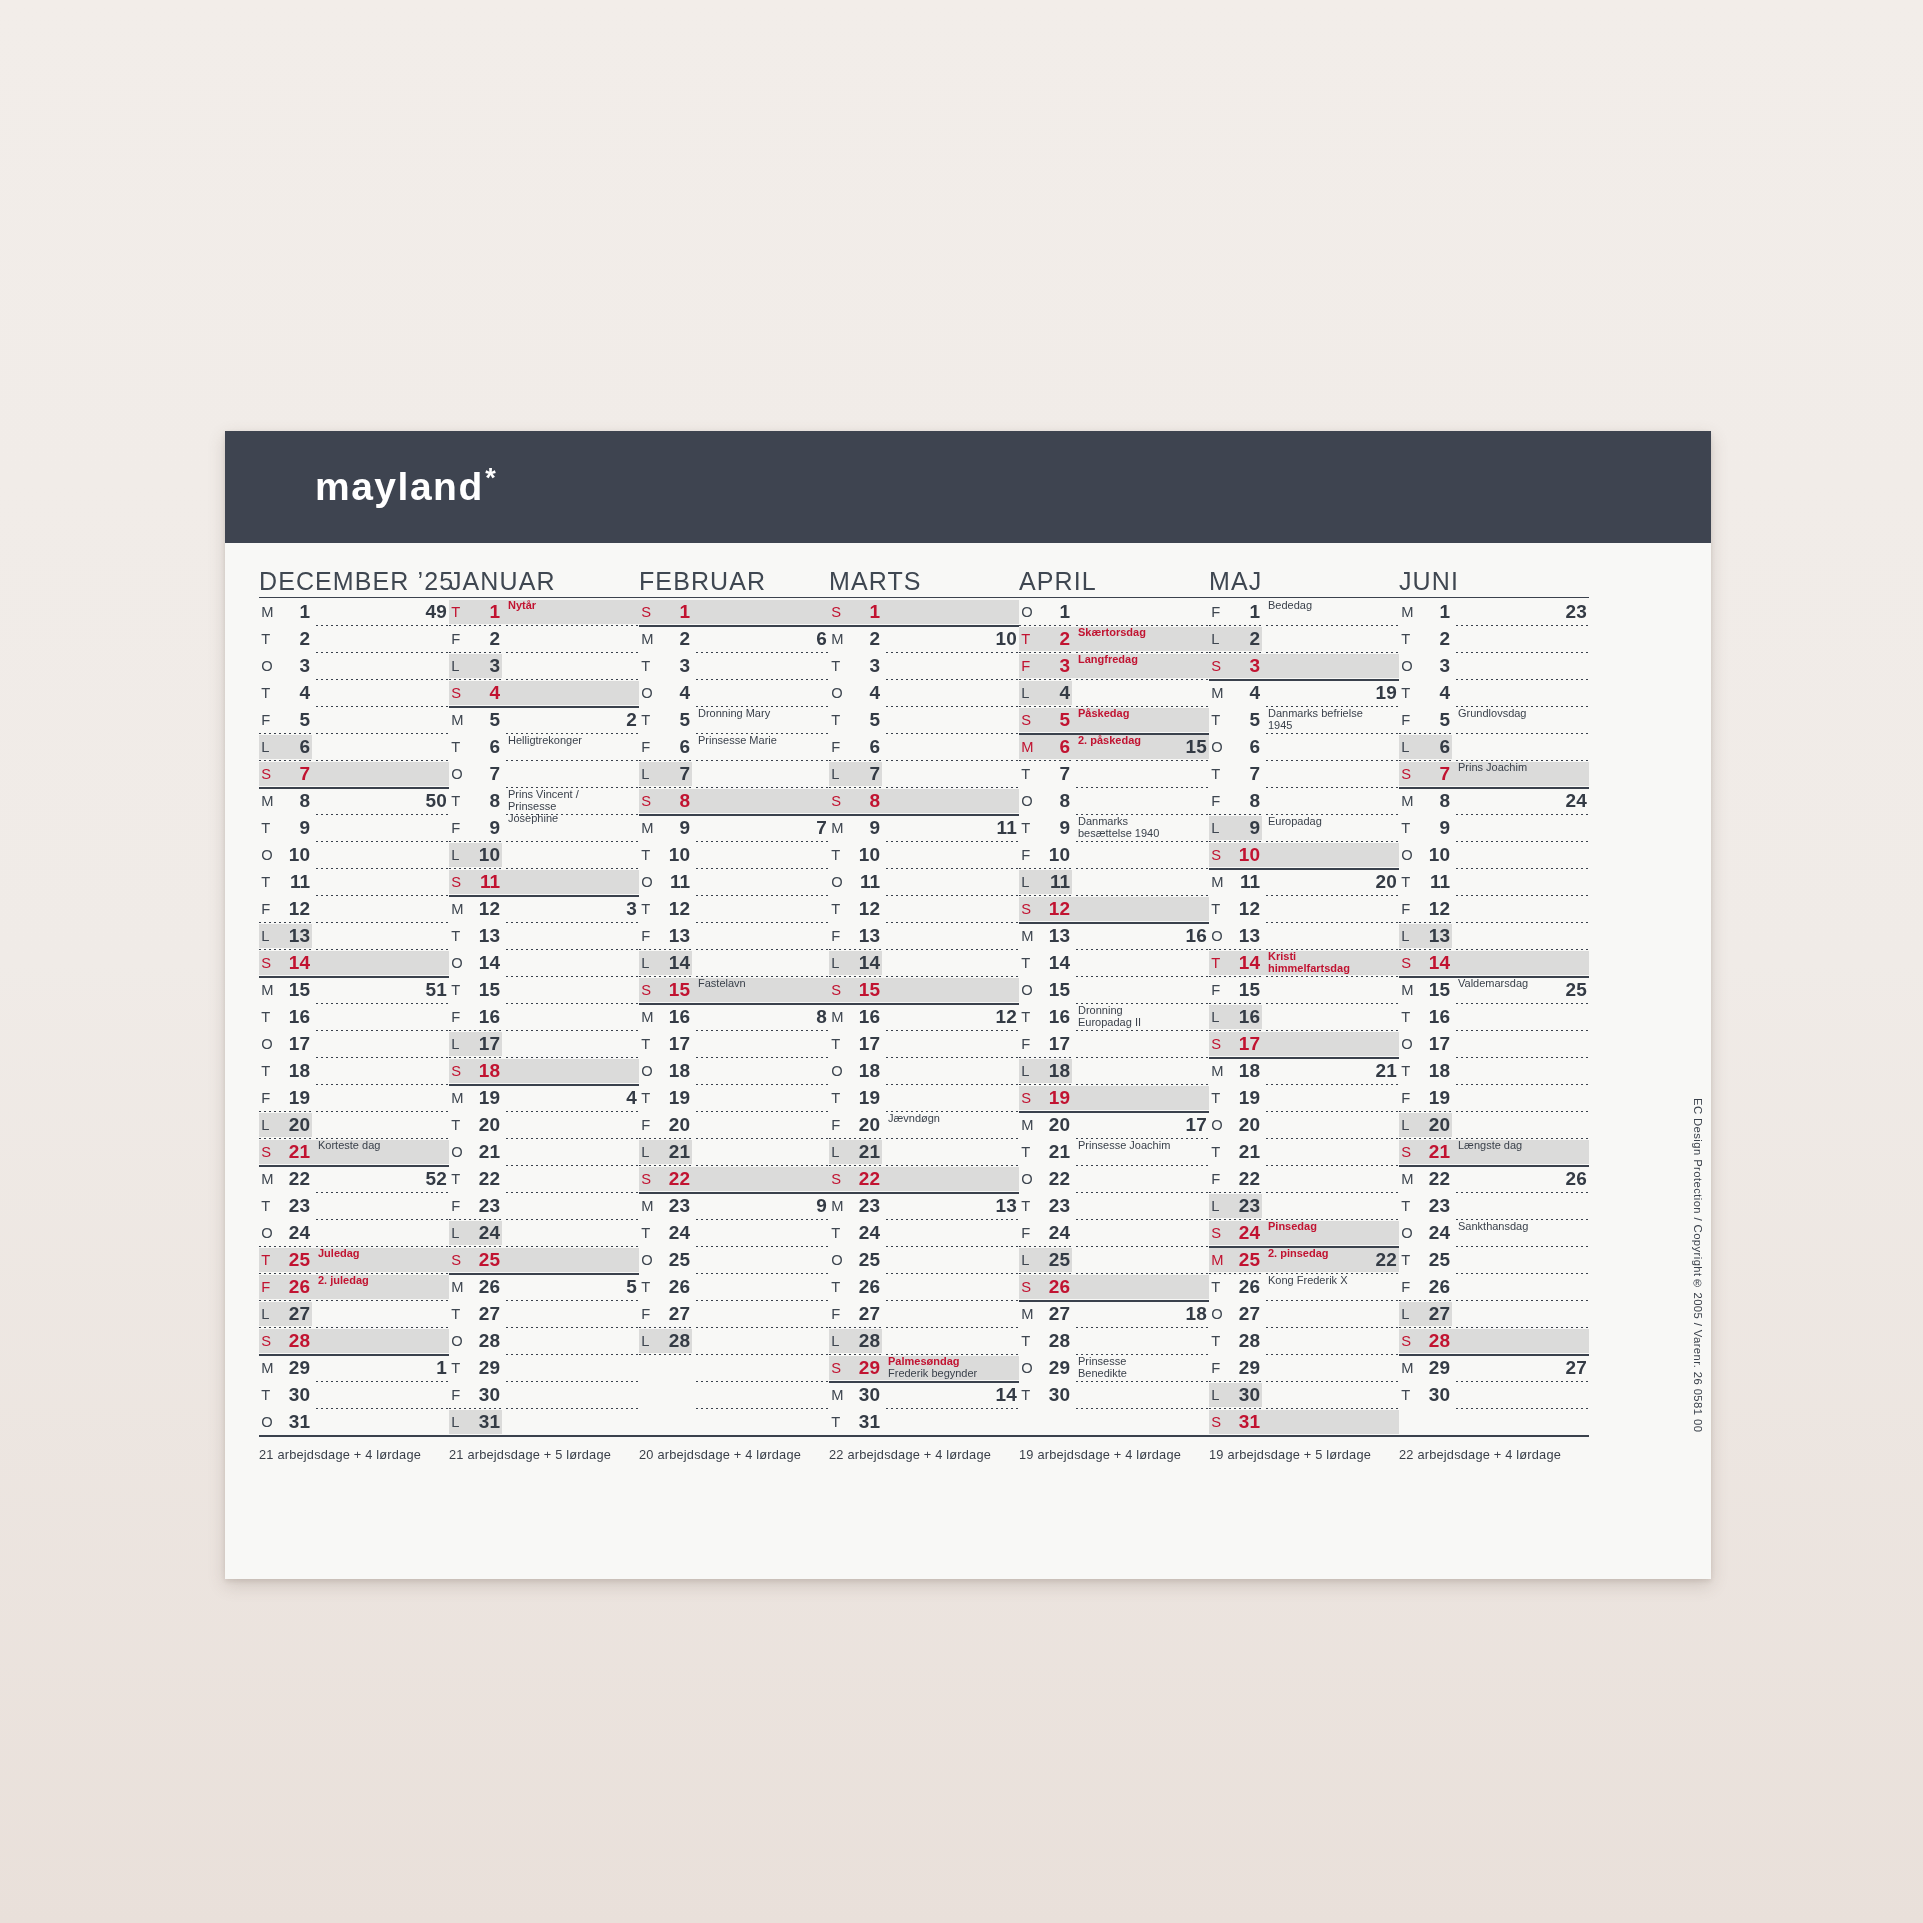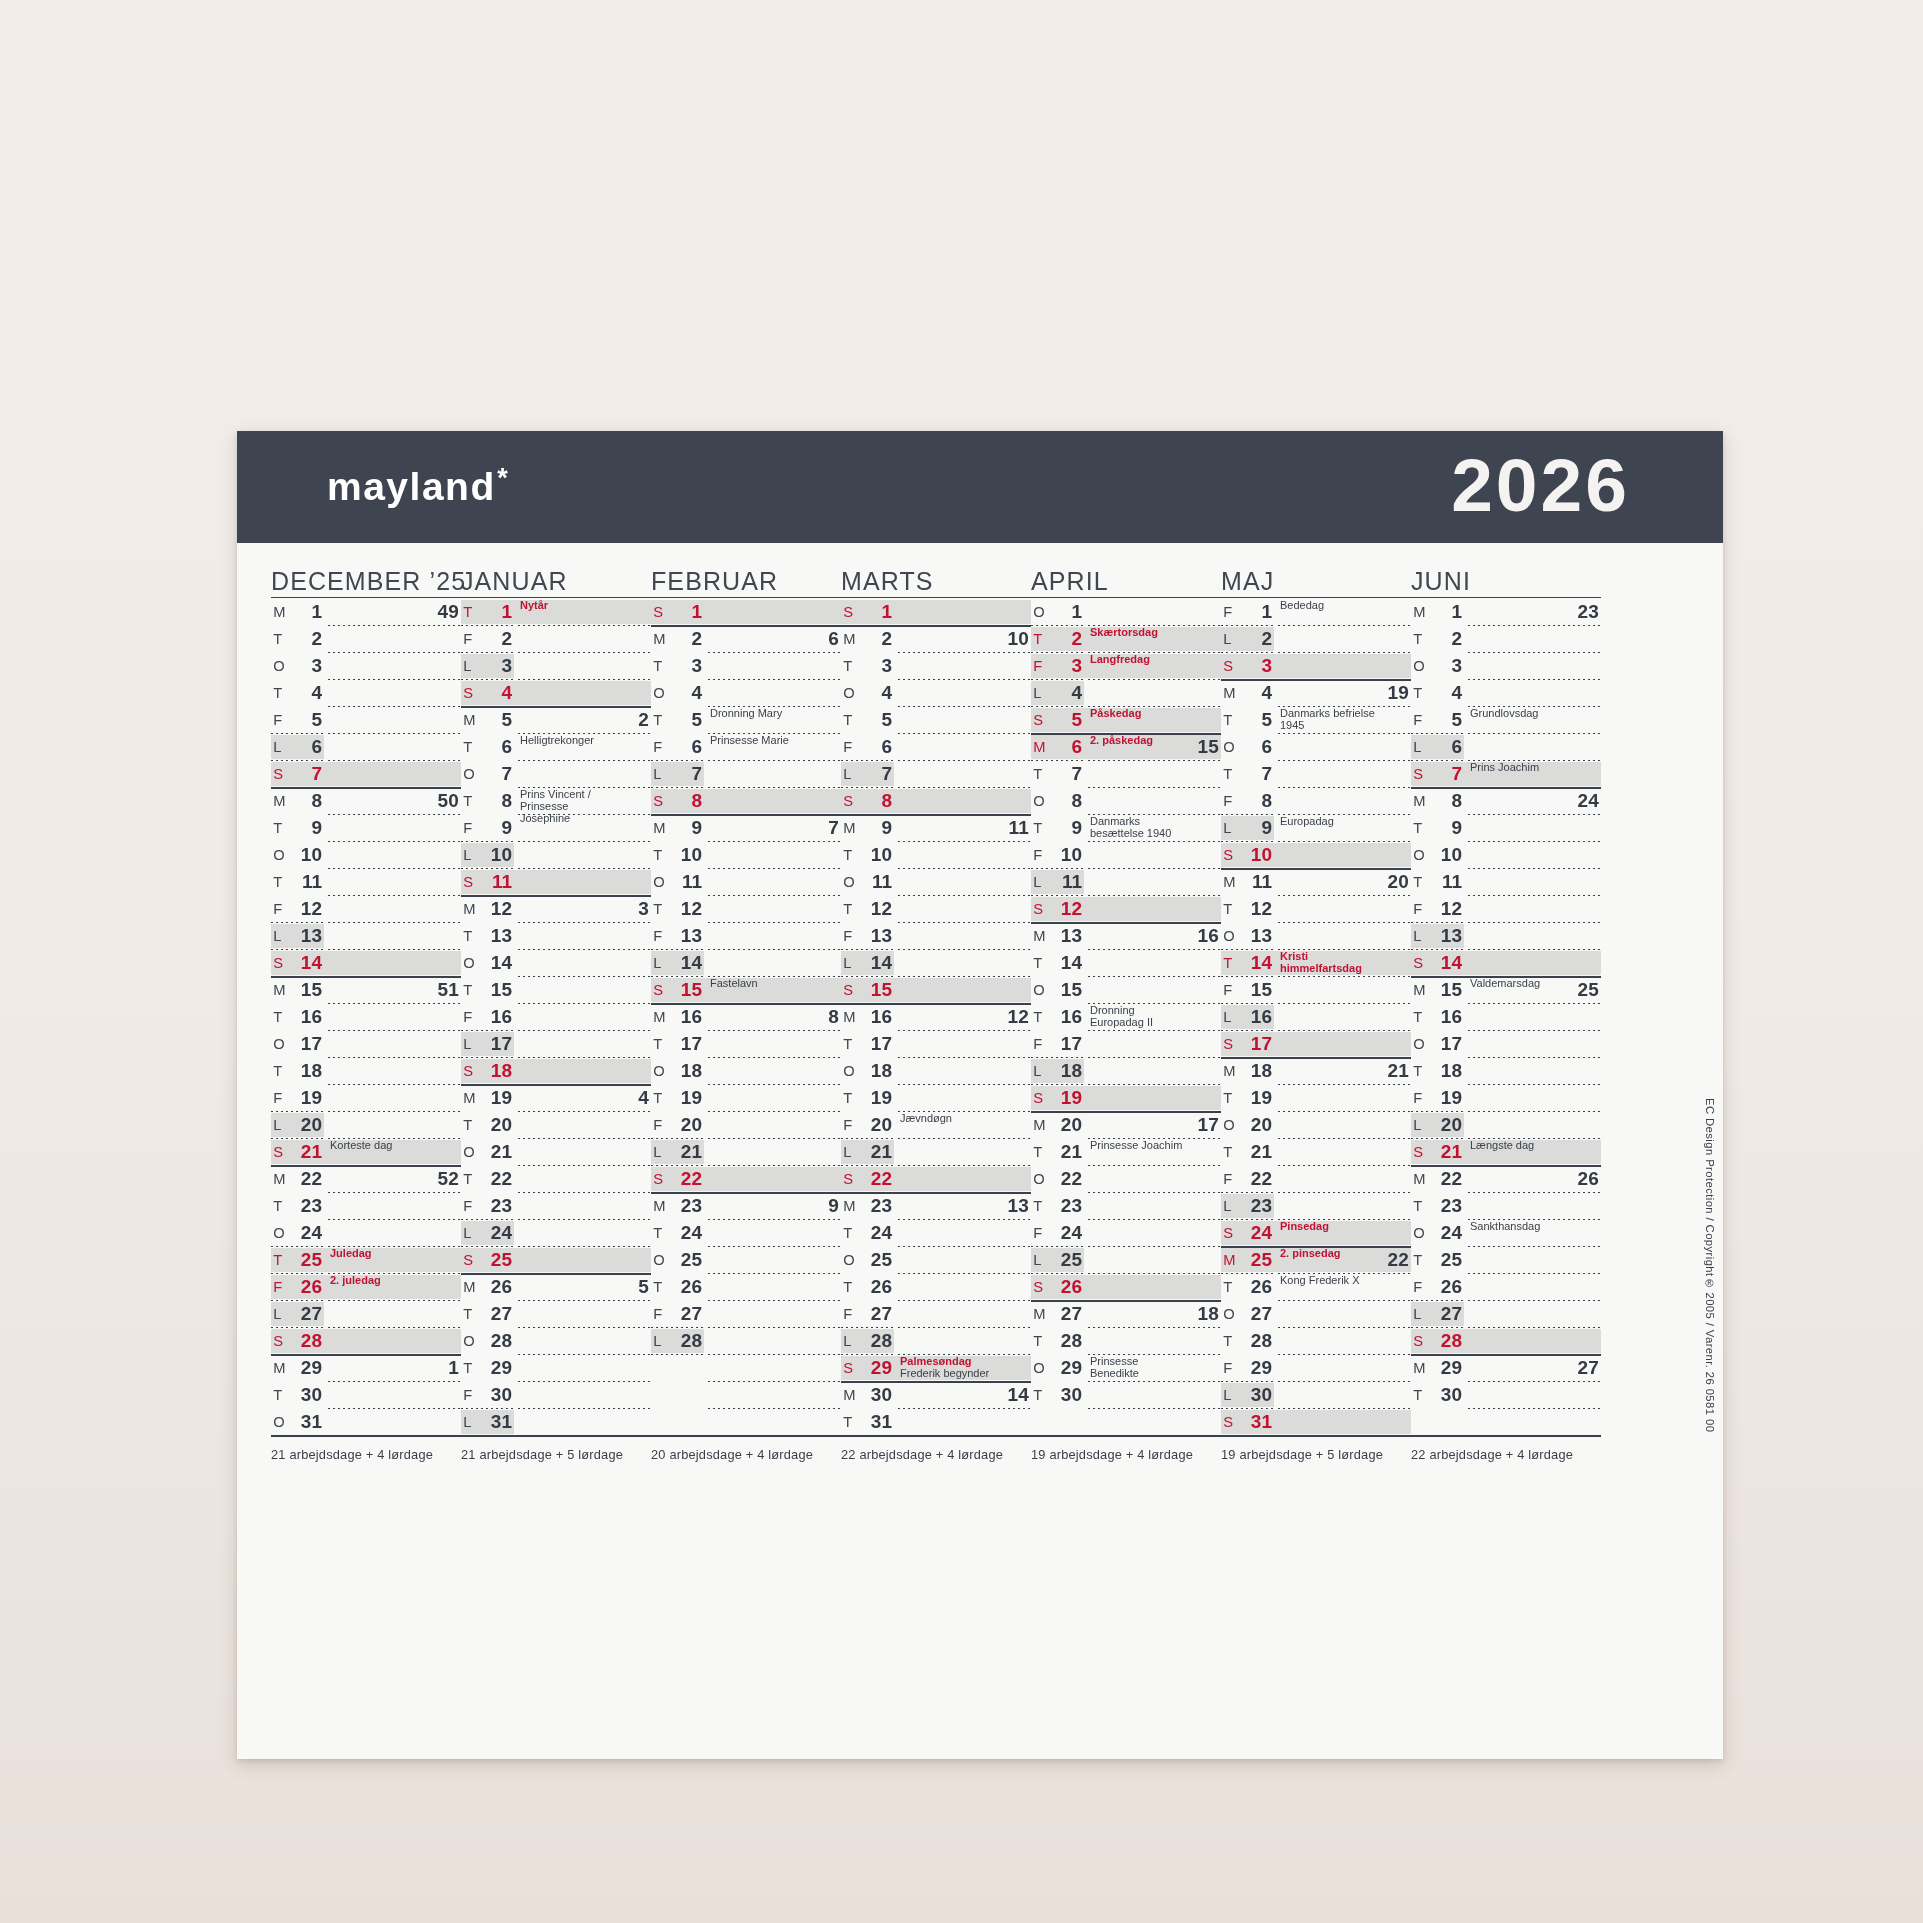--- a/index.html
+++ b/index.html
@@ -2,22 +2,22 @@
 <html style="font-size:12px"><head>
 <meta charset="utf-8">
 <style>
   html,body{margin:0;padding:0;}
   body{
     width:1924px;height:1924px;position:relative;overflow:hidden;
     background:linear-gradient(180deg,#f2ede9 0%,#f0ebe7 50%,#e9e0da 100%);
     font-family:"Liberation Sans","DejaVu Sans",sans-serif;
     -webkit-font-smoothing:antialiased;
   }
-  .card{position:absolute;left:225px;top:431px;width:1486px;height:1328px;background:#f8f8f6;
-        box-shadow:0 6px 16.5px rgba(90,70,60,.20),0 1.5px 4.5px rgba(90,70,60,.12);margin-left:12px;}
+  .card{position:absolute;left:225px;top:431px;width:1486px;height:1148px;background:#f8f8f6;
+        box-shadow:0 6px 16.5px rgba(90,70,60,.20),0 1.5px 4.5px rgba(90,70,60,.12);}
   .topbar{position:absolute;left:0;top:0;right:0;height:112px;background:#3e4450;}
   .logo{position:absolute;left:90px;top:35px;color:#ffffff;font-size:39px;font-weight:bold;
         letter-spacing:1.5px;line-height:42px;}
   .logo .star{display:inline-block;font-size:27px;position:relative;top:-13.5px;left:1.5px;}
   .year{position:absolute;right:93px;top:12px;color:#f4f3f1;font-size:75px;font-weight:bold;
         letter-spacing:3px;line-height:84px;}
   .months{position:absolute;left:34px;top:137px;display:flex;gap:0;}
   .mcol{width:190px;position:relative;flex:0 0 190px;}
   .mtitle{font-size:25px;line-height:27px;height:28.6px;color:#3f4751;letter-spacing:1.1px;white-space:nowrap;}
   .titlerule{height:1.9px;background:#3b424d;}
@@ -46,21 +46,20 @@
   .msummary{margin-top:11.3px;font-size:12.8px;color:#393f49;letter-spacing:0.2px;}
   .sidenote{position:absolute;right:7.5px;top:667px;writing-mode:vertical-rl;
             font-size:11.3px;letter-spacing:0.4px;color:#3a414b;white-space:nowrap;}
 </style>
 </head>
 <body>
 
 <div class="card">
   <div class="topbar">
     <div class="logo"><span>mayland</span><span class="star">*</span></div>
-    <div class="year">2026</div>
   </div>
   <div class="months" id="months-root">
       <div class="mcol">
         <div class="mtitle">DECEMBER ’25</div>
         <div class="titlerule"></div>
         <div class="slots">
           <div class="slot">
             <div class="dl">M</div>
             <div class="dn">1</div>
             <div class="wk">49</div>

